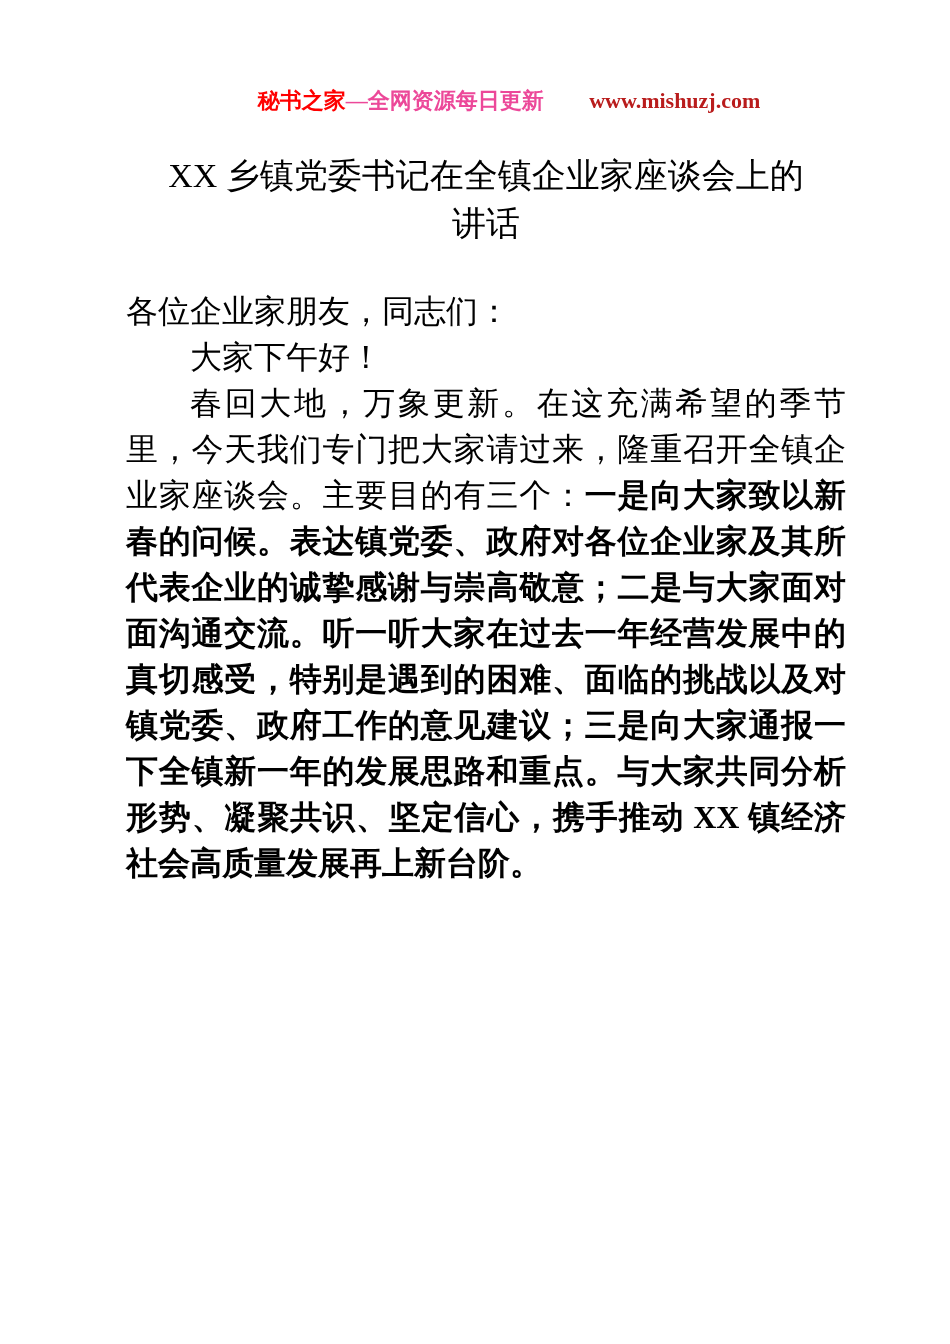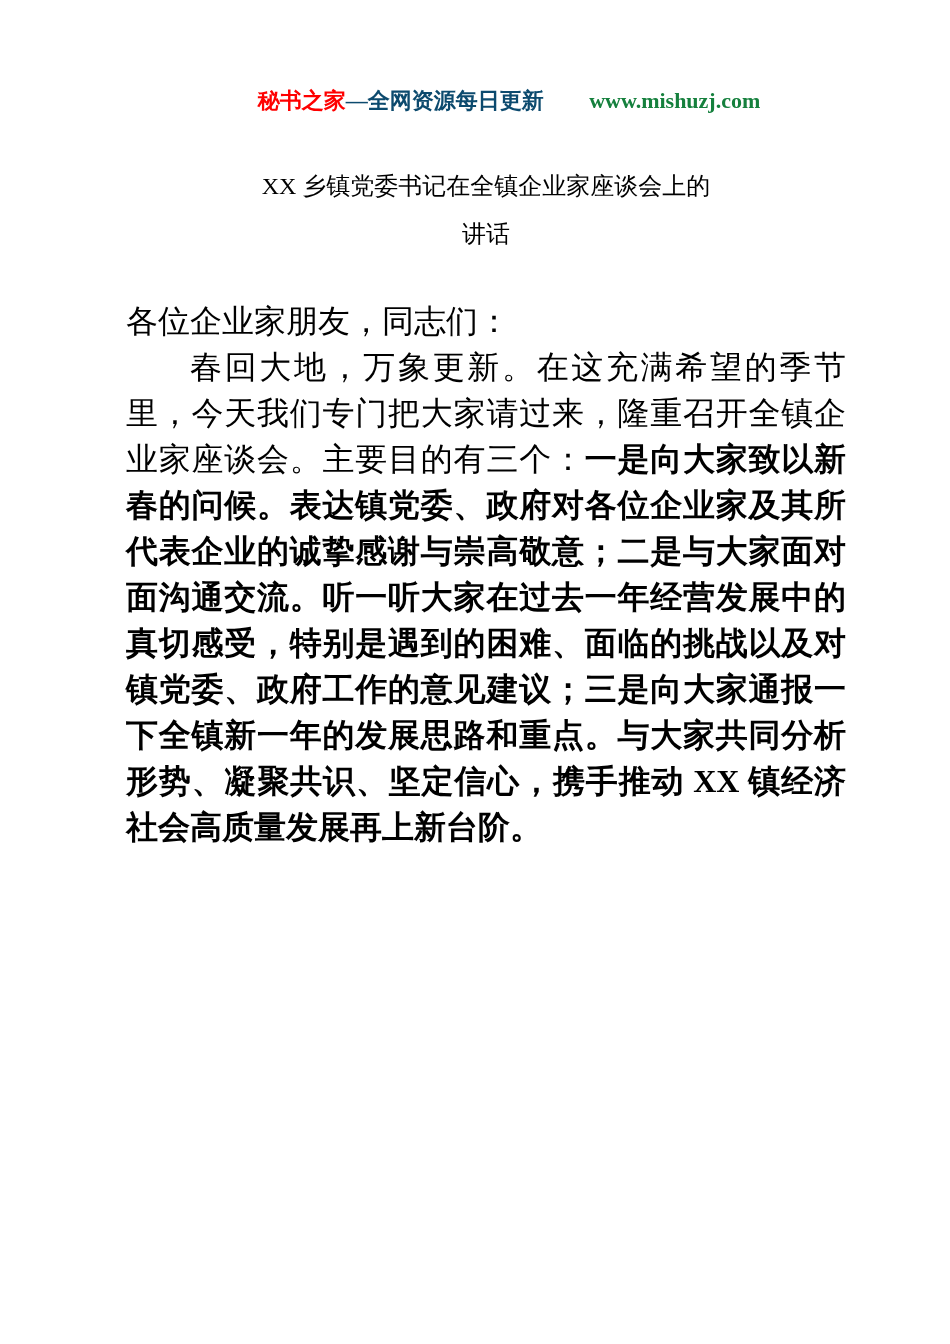--- a/index.html
+++ b/index.html
@@ -21,31 +21,31 @@
     padding: 86px 104px 0 126px;
     overflow: hidden;
   }
   .site-header {
     text-align: center;
     font-size: 22px;
     font-weight: bold;
     line-height: 30px;
   }
   .brand { color: #fe0000; margin-left: 46px; }
-  .tagline { color: #0c4a6e; }
+  .tagline { color: #ec4899; }
   .url {
-    color: #15803d;
+    color: #b91c1c;
     text-decoration: none;
     cursor: pointer;
     margin-left: 40px;
   }
   .doc-title {
-    margin: 46px 0 0 0;
+    margin: 36px 0 0 0;
     text-align: center;
-    font-size: 24px;
+    font-size: 34px;
     font-weight: 400;
     line-height: 48px;
   }
   .title-line { display: block; }
   .body-text {
     margin-top: 40px;
     font-size: 32px;
     line-height: 46px;
     text-align: justify;
   }
@@ -67,19 +67,20 @@
 
   <h1 class="doc-title">
     <span class="title-line">XX 乡镇党委书记在全镇企业家座谈会上的</span>
     <span class="title-line">讲话</span>
   </h1>
 
   <div class="body-text">
 
     <p class="no-indent">各位企业家朋友，同志们：</p>
 
+    <p>大家下午好！</p>
 
     <p><span>春回大地，万象更新。在这充满希望的季节里，今天我们专门把大家请过来，隆重召开全镇企业家座谈会。主要目的有三个：</span><span class="bold">一是向大家致以新春的问候。表达镇党委、政府对各位企业家及其所代表企业的诚挚感谢与崇高敬意；二是与大家面对面沟通交流。听一听大家在过去一年经营发展中的真切感受，特别是遇到的困难、面临的挑战以及对镇党委、政府工作的意见建议；三是向大家通报一下全镇新一年的发展思路和重点。与大家共同分析形势、凝聚共识、坚定信心，携手推动 XX 镇经济社会高质量发展再上新台阶。</span></p>
 
 
   </div>
 
 </div>
 
 </body></html>

